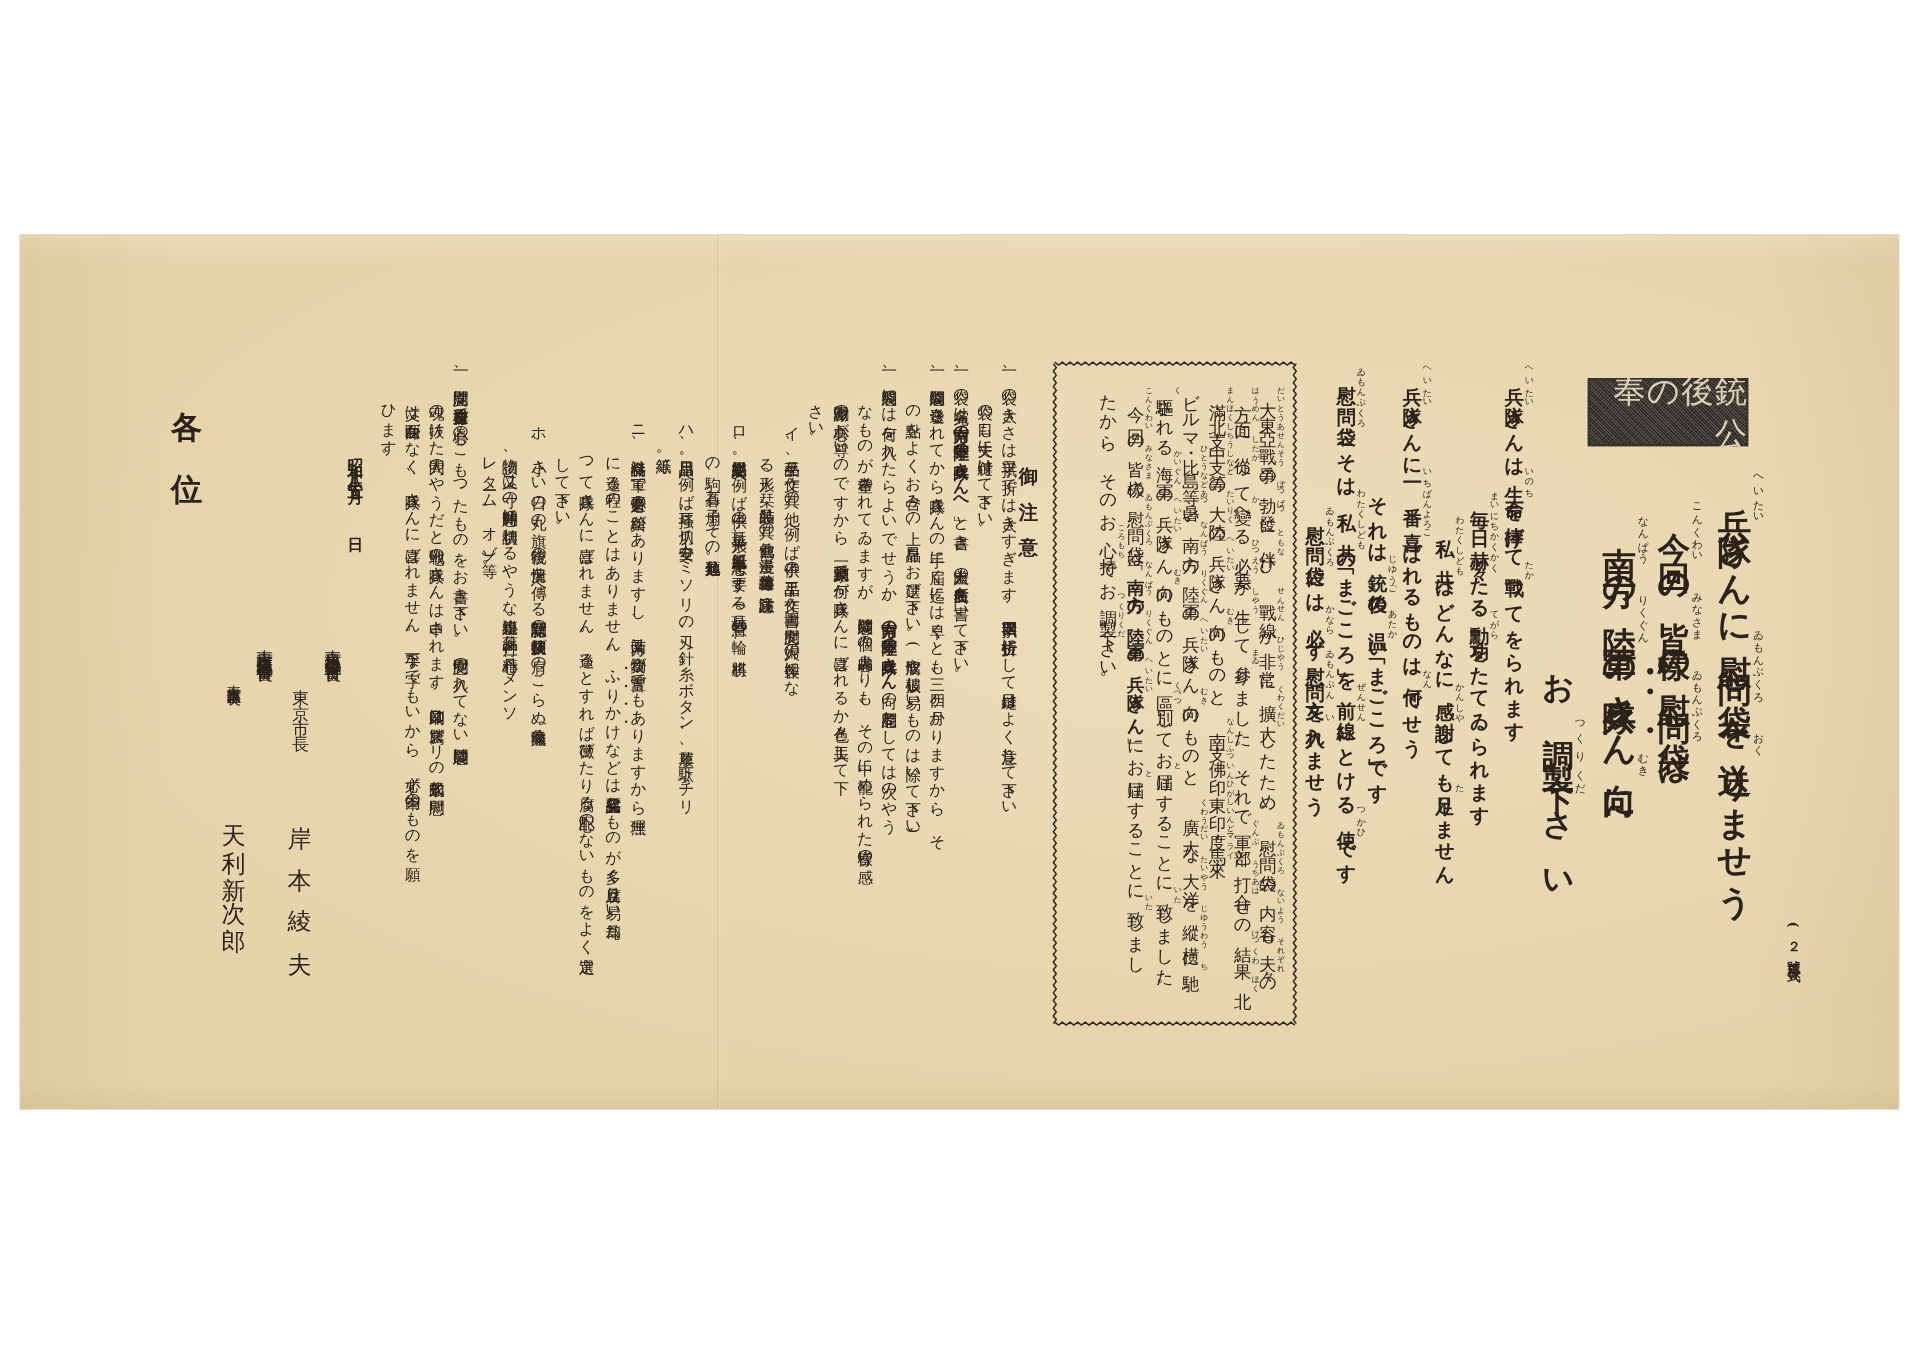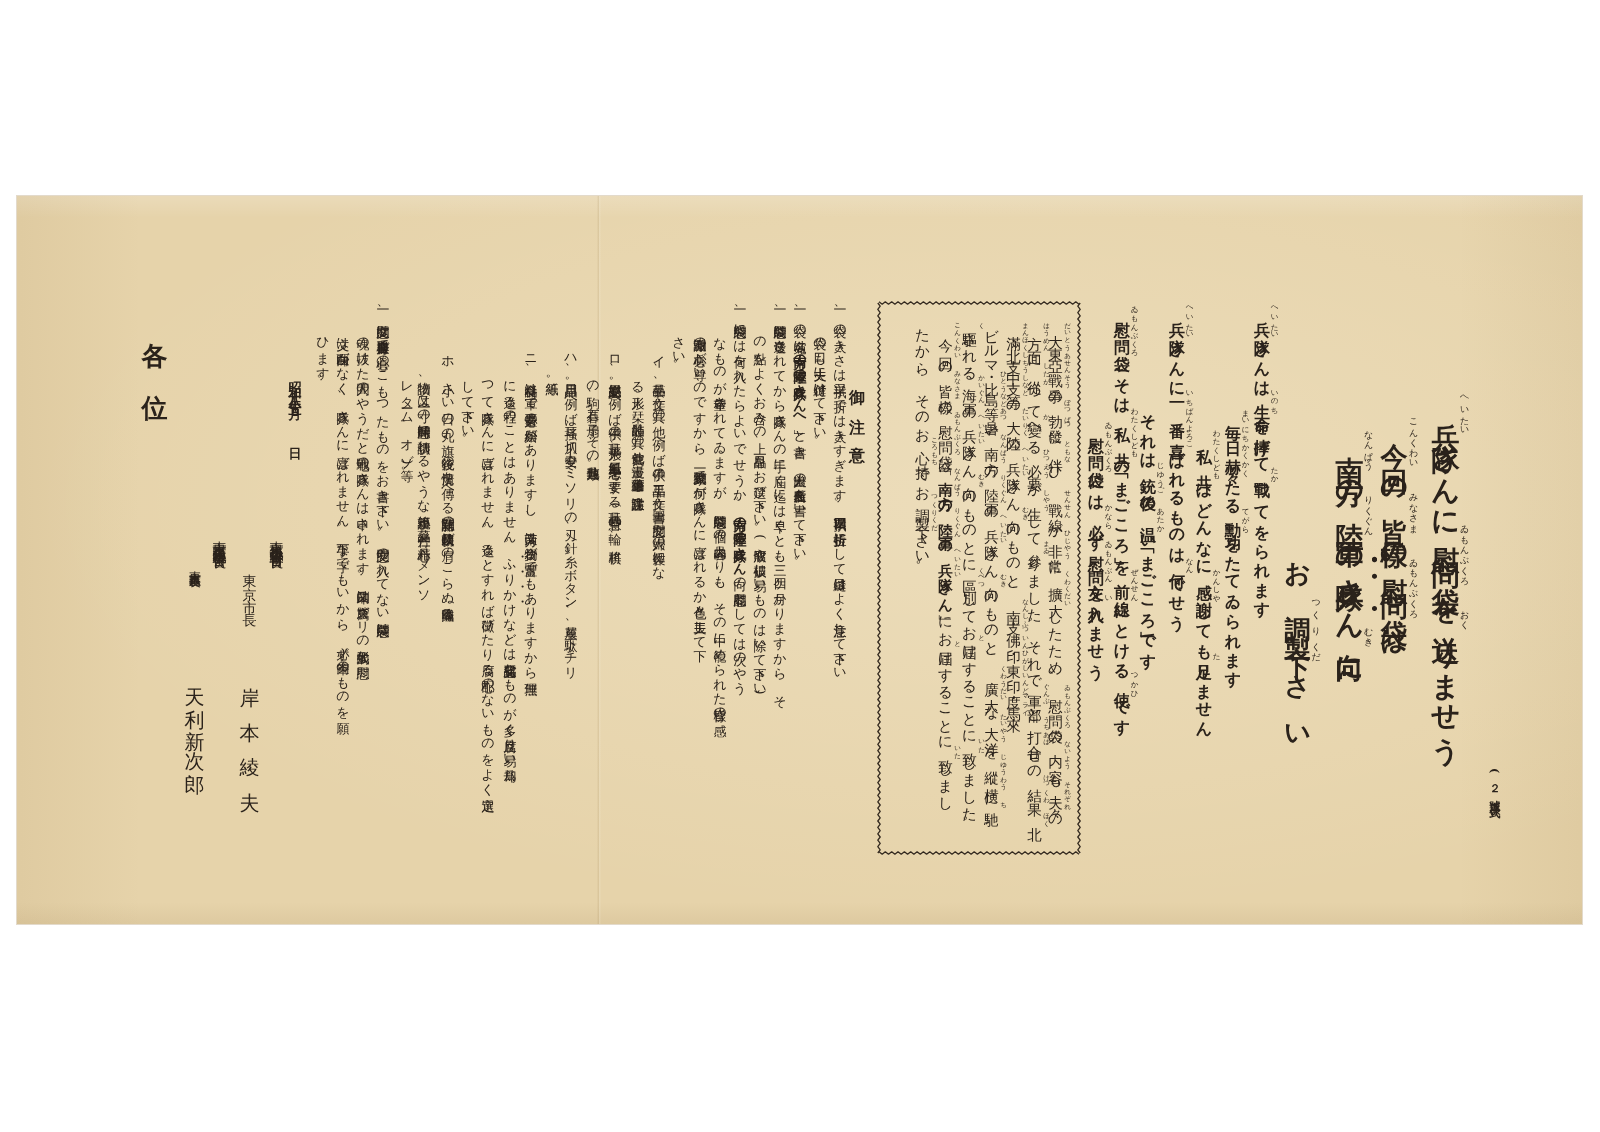--- a/index.html
+++ b/index.html
@@ -82,20 +82,23 @@
   .name{font-size:20px;}
   .addressee{font-size:26px;font-weight:bold;letter-spacing:52px;font-family:"DejaVu Sans","Liberation Sans",sans-serif;}
 </style>
 </head>
 <body>
 
 <div id="page">
   <div class="paper"></div>
   <div class="fold"></div>
 
+  <div class="label-box">
+    <span class="label-text">銃後の奉公</span>
+  </div>
 
   <div class="v formno" style="left:1489px;top:768px;">(２號樣式)</div>
 
   <div class="v h1" style="left:1431px;top:390px;"><ruby>兵<rt>へい</rt></ruby><ruby>隊<rt>たい</rt></ruby><span>さんに</span><ruby>慰<rt>ゐ</rt></ruby><ruby>問<rt>もん</rt></ruby><ruby>袋<rt>ぶくろ</rt></ruby><span>を</span><ruby>送<rt>おく</rt></ruby><span>りませう</span></div>
   <div class="v h2" style="left:1381px;top:412px;"><ruby>今<rt>こん</rt></ruby><ruby>回<rt>くわい</rt></ruby><span>の</span><ruby>皆<rt>みな</rt></ruby><ruby>樣<rt>さま</rt></ruby><span>の</span><ruby>慰<rt>ゐ</rt></ruby><ruby>問<rt>もん</rt></ruby><ruby>袋<rt>ぶくろ</rt></ruby><span>は</span></div>
   <div class="v h3" style="left:1333px;top:424px;"><ruby>南<rt>なん</rt></ruby><ruby>方<rt>ぱう</rt></ruby><span>の</span><ruby>陸<rt>りく</rt></ruby><ruby>軍<rt>ぐん</rt></ruby><span>の</span><span class="em">兵隊さん</span><ruby>向<rt>むき</rt></ruby><span>に</span></div>
   <div class="v h4" style="left:1285px;top:543px;"><span>お</span><ruby>調<rt>つく</rt></ruby><ruby>製<rt>り</rt></ruby><ruby>下<rt>くだ</rt></ruby><span>さい</span></div>
 
   <div class="v intro" style="left:1254px;top:301px;"><ruby>兵隊<rt>へいたい</rt></ruby><span>さんは</span><ruby>生命<rt>いのち</rt></ruby><span>を捧げて</span><ruby>戰<rt>たゝか</rt></ruby><span>つてをられます</span></div>
   <div class="v intro" style="left:1225px;top:404px;"><ruby>毎日<rt>まいにち</rt></ruby><ruby>赫々<rt>かくかく</rt></ruby><span>たる</span><ruby>勳功<rt>てがら</rt></ruby><span>をたてゝゐられます</span></div>

